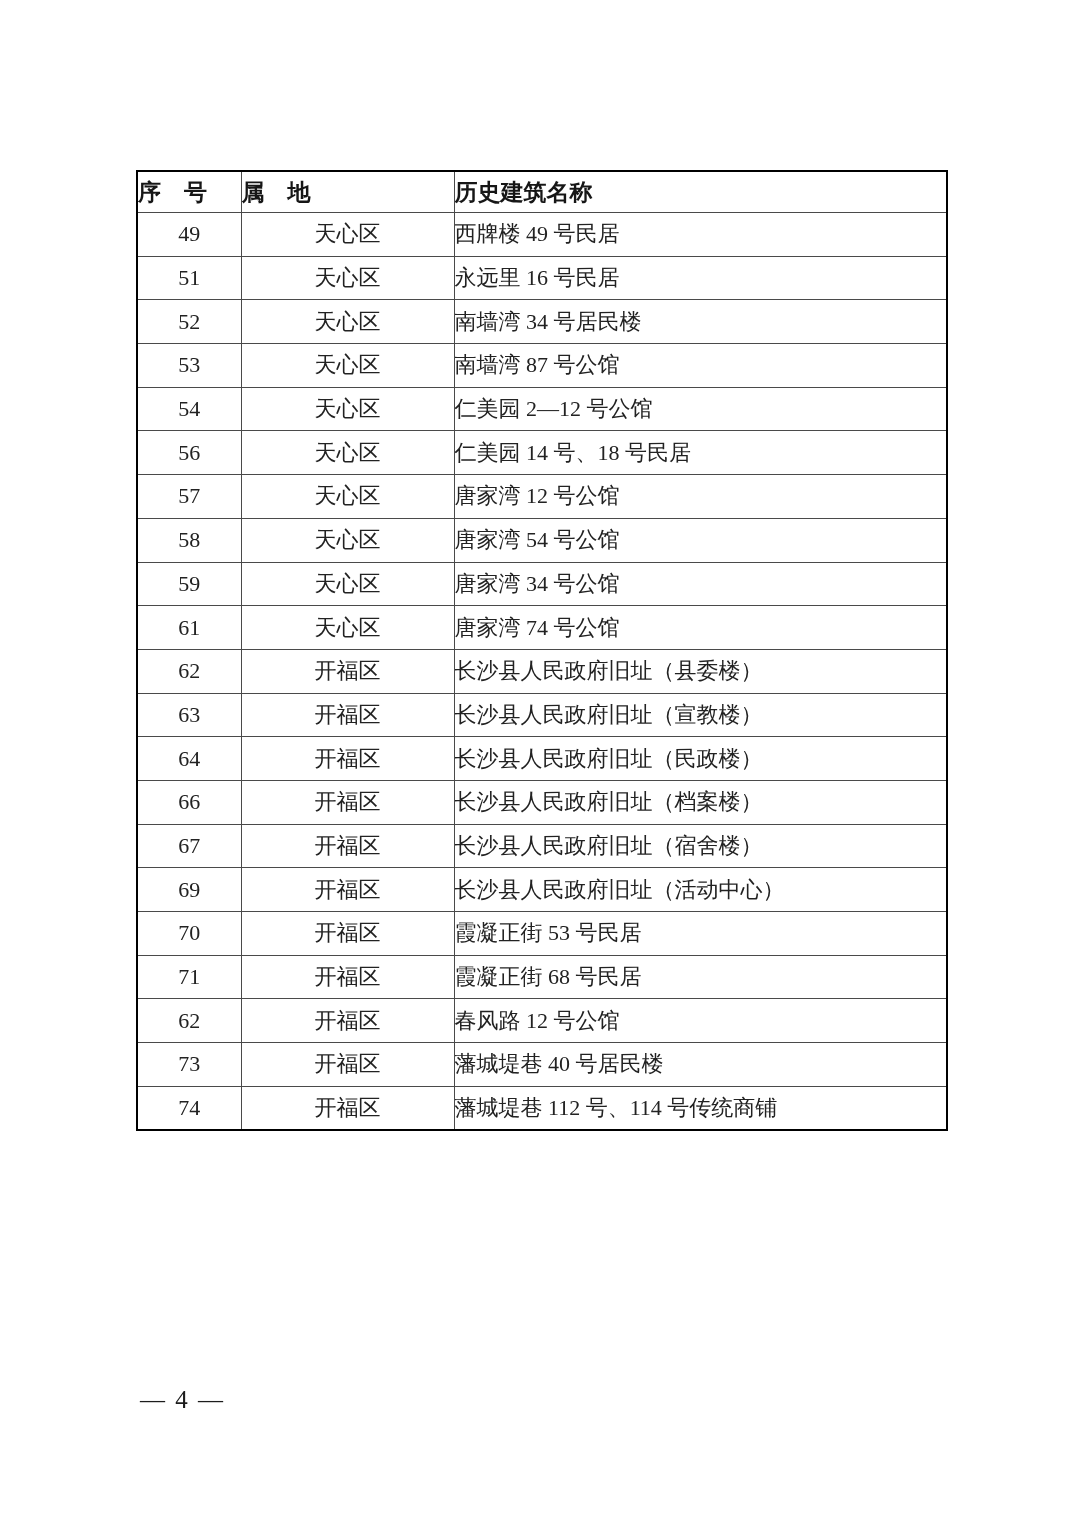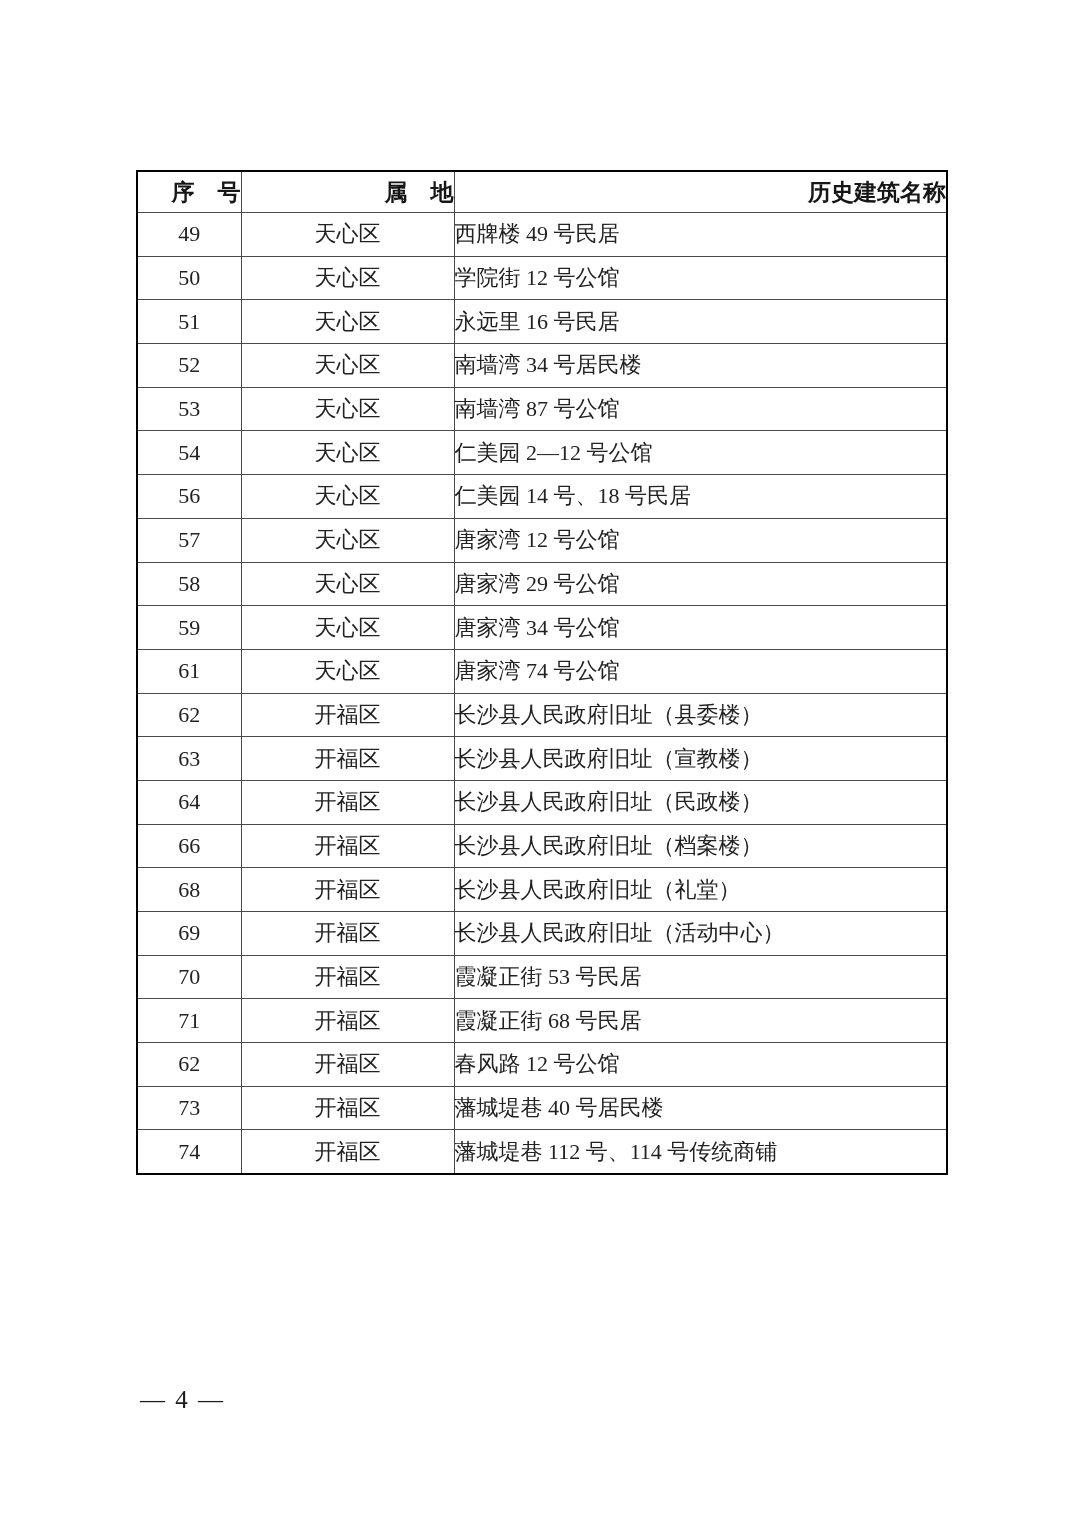--- a/index.html
+++ b/index.html
@@ -31,21 +31,21 @@
     font-size: 22px;
     line-height: 1;
     padding: 0;
     overflow: hidden;
     white-space: nowrap;
   }
   table.doc-table th {
     height: 40px;
     font-weight: bold;
     font-size: 23px;
-    text-align: right;
+    text-align: left;
     color: #161616;
     margin-left: 20px;
   }
   table.doc-table td {
     height: 42.7px;
     color: #222222;
   }
   td.cell-serial {
     text-align: center;
   }
@@ -83,25 +83,20 @@
         <th>历史建筑名称</th>
       </tr>
     </thead>
     <tbody>
         <tr>
       <td class="cell-serial">49</td>
       <td class="cell-district">天心区</td>
       <td class="cell-name">西牌楼 49 号民居</td>
     </tr>
         <tr>
-      <td class="cell-serial">50</td>
-      <td class="cell-district">天心区</td>
-      <td class="cell-name">学院街 12 号公馆</td>
-    </tr>
-        <tr>
       <td class="cell-serial">51</td>
       <td class="cell-district">天心区</td>
       <td class="cell-name">永远里 16 号民居</td>
     </tr>
         <tr>
       <td class="cell-serial">52</td>
       <td class="cell-district">天心区</td>
       <td class="cell-name">南墙湾 34 号居民楼</td>
     </tr>
         <tr>
@@ -120,21 +115,21 @@
       <td class="cell-name">仁美园 14 号、18 号民居</td>
     </tr>
         <tr>
       <td class="cell-serial">57</td>
       <td class="cell-district">天心区</td>
       <td class="cell-name">唐家湾 12 号公馆</td>
     </tr>
         <tr>
       <td class="cell-serial">58</td>
       <td class="cell-district">天心区</td>
-      <td class="cell-name">唐家湾 29 号公馆</td>
+      <td class="cell-name">唐家湾 54 号公馆</td>
     </tr>
         <tr>
       <td class="cell-serial">59</td>
       <td class="cell-district">天心区</td>
       <td class="cell-name">唐家湾 34 号公馆</td>
     </tr>
         <tr>
       <td class="cell-serial">61</td>
       <td class="cell-district">天心区</td>
       <td class="cell-name">唐家湾 74 号公馆</td>
@@ -153,23 +148,23 @@
       <td class="cell-serial">64</td>
       <td class="cell-district">开福区</td>
       <td class="cell-name">长沙县人民政府旧址（民政楼）</td>
     </tr>
         <tr>
       <td class="cell-serial">66</td>
       <td class="cell-district">开福区</td>
       <td class="cell-name">长沙县人民政府旧址（档案楼）</td>
     </tr>
         <tr>
-      <td class="cell-serial">68</td>
+      <td class="cell-serial">67</td>
       <td class="cell-district">开福区</td>
-      <td class="cell-name">长沙县人民政府旧址（礼堂）</td>
+      <td class="cell-name">长沙县人民政府旧址（宿舍楼）</td>
     </tr>
         <tr>
       <td class="cell-serial">69</td>
       <td class="cell-district">开福区</td>
       <td class="cell-name">长沙县人民政府旧址（活动中心）</td>
     </tr>
         <tr>
       <td class="cell-serial">70</td>
       <td class="cell-district">开福区</td>
       <td class="cell-name">霞凝正街 53 号民居</td>

